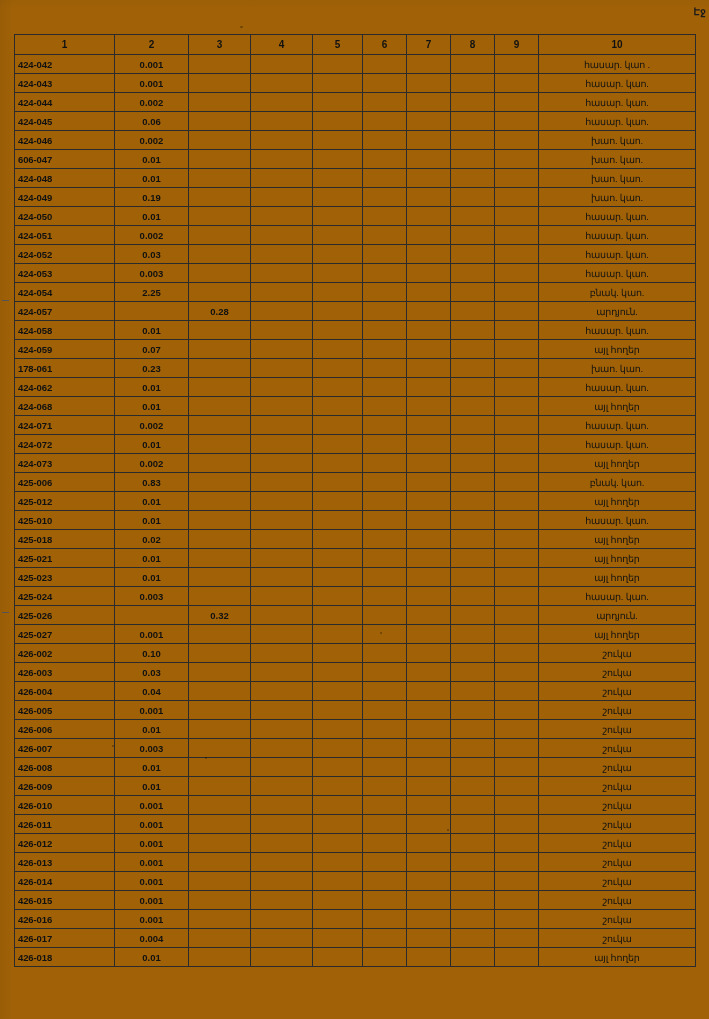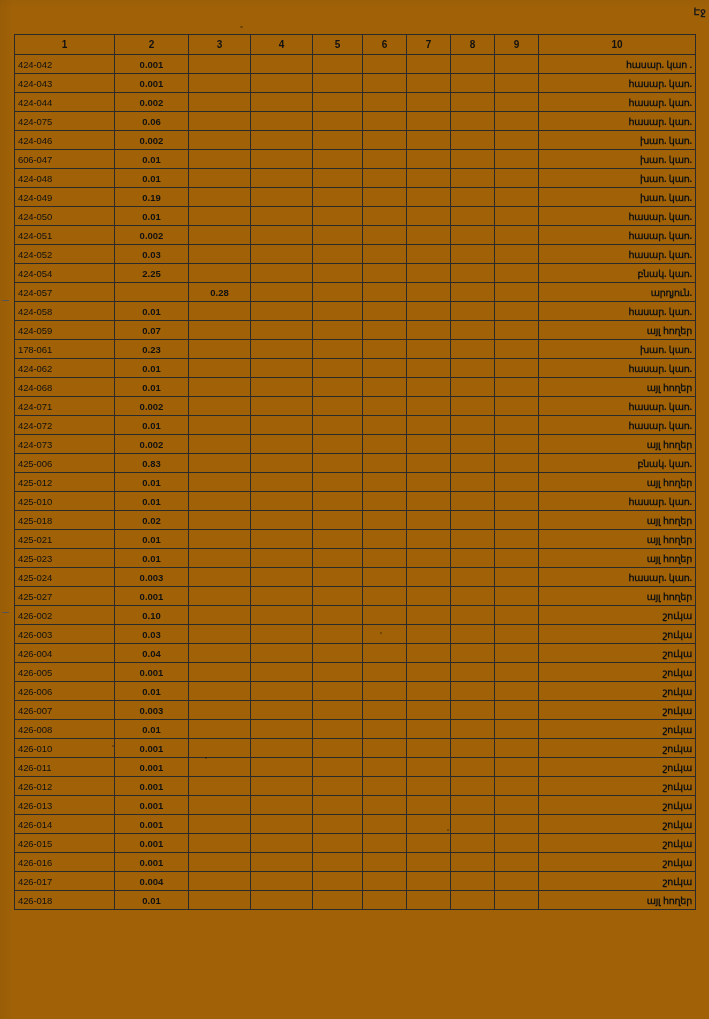--- a/index.html
+++ b/index.html
@@ -78,34 +78,34 @@
     background: transparent;
   }
   table.sheet th {
     text-align: center;
     font-weight: bold;
     font-size: 10px;
     height: 19px;
   }
   td.c1 {
     text-align: left;
-    font-weight: normal;
+    font-weight: bold;
     font-size: 9.5px;
     letter-spacing: -0.1px;
   }
   td.c2, td.c3 {
     text-align: center;
     font-weight: bold;
     font-size: 9.5px;
   }
   td.blank { }
   td.c10 {
-    text-align: right;
+    text-align: center;
     font-size: 9.5px;
-    font-weight: bold;
+    font-weight: normal;
     letter-spacing: -0.2px;
     border-radius: 9px;
   }
   col.w1 { width: 100px; }
   col.w2 { width: 74px; }
   col.w3 { width: 62px; }
   col.w4 { width: 62px; }
   col.w5 { width: 50px; }
   col.w6 { width: 44px; }
   col.w7 { width: 44px; }
@@ -188,21 +188,21 @@
             <td class="c3"></td>
             <td class="blank"></td>
             <td class="blank"></td>
             <td class="blank"></td>
             <td class="blank"></td>
             <td class="blank"></td>
             <td class="blank"></td>
             <td class="c10">հասար. կաո.</td>
           </tr>
           <tr>
-            <td class="c1">424-075</td>
+            <td class="c1">424-045</td>
             <td class="c2">0.06</td>
             <td class="c3"></td>
             <td class="blank"></td>
             <td class="blank"></td>
             <td class="blank"></td>
             <td class="blank"></td>
             <td class="blank"></td>
             <td class="blank"></td>
             <td class="c10">հասար. կաո.</td>
           </tr>
@@ -274,20 +274,32 @@
             <td class="blank"></td>
             <td class="blank"></td>
             <td class="blank"></td>
             <td class="blank"></td>
             <td class="blank"></td>
             <td class="c10">հասար. կաո.</td>
           </tr>
           <tr>
             <td class="c1">424-052</td>
             <td class="c2">0.03</td>
+            <td class="c3"></td>
+            <td class="blank"></td>
+            <td class="blank"></td>
+            <td class="blank"></td>
+            <td class="blank"></td>
+            <td class="blank"></td>
+            <td class="blank"></td>
+            <td class="c10">հասար. կաո.</td>
+          </tr>
+          <tr>
+            <td class="c1">424-053</td>
+            <td class="c2">0.003</td>
             <td class="c3"></td>
             <td class="blank"></td>
             <td class="blank"></td>
             <td class="blank"></td>
             <td class="blank"></td>
             <td class="blank"></td>
             <td class="blank"></td>
             <td class="c10">հասար. կաո.</td>
           </tr>
           <tr>
@@ -488,20 +500,32 @@
             <td class="c3"></td>
             <td class="blank"></td>
             <td class="blank"></td>
             <td class="blank"></td>
             <td class="blank"></td>
             <td class="blank"></td>
             <td class="blank"></td>
             <td class="c10">հասար. կաո.</td>
           </tr>
           <tr>
+            <td class="c1">425-026</td>
+            <td class="c2"></td>
+            <td class="c3">0.32</td>
+            <td class="blank"></td>
+            <td class="blank"></td>
+            <td class="blank"></td>
+            <td class="blank"></td>
+            <td class="blank"></td>
+            <td class="blank"></td>
+            <td class="c10">արդյուն.</td>
+          </tr>
+          <tr>
             <td class="c1">425-027</td>
             <td class="c2">0.001</td>
             <td class="c3"></td>
             <td class="blank"></td>
             <td class="blank"></td>
             <td class="blank"></td>
             <td class="blank"></td>
             <td class="blank"></td>
             <td class="blank"></td>
             <td class="c10">այլ հողեր</td>
@@ -573,20 +597,32 @@
             <td class="blank"></td>
             <td class="blank"></td>
             <td class="blank"></td>
             <td class="blank"></td>
             <td class="blank"></td>
             <td class="blank"></td>
             <td class="c10">շուկա</td>
           </tr>
           <tr>
             <td class="c1">426-008</td>
+            <td class="c2">0.01</td>
+            <td class="c3"></td>
+            <td class="blank"></td>
+            <td class="blank"></td>
+            <td class="blank"></td>
+            <td class="blank"></td>
+            <td class="blank"></td>
+            <td class="blank"></td>
+            <td class="c10">շուկա</td>
+          </tr>
+          <tr>
+            <td class="c1">426-009</td>
             <td class="c2">0.01</td>
             <td class="c3"></td>
             <td class="blank"></td>
             <td class="blank"></td>
             <td class="blank"></td>
             <td class="blank"></td>
             <td class="blank"></td>
             <td class="blank"></td>
             <td class="c10">շուկա</td>
           </tr>

